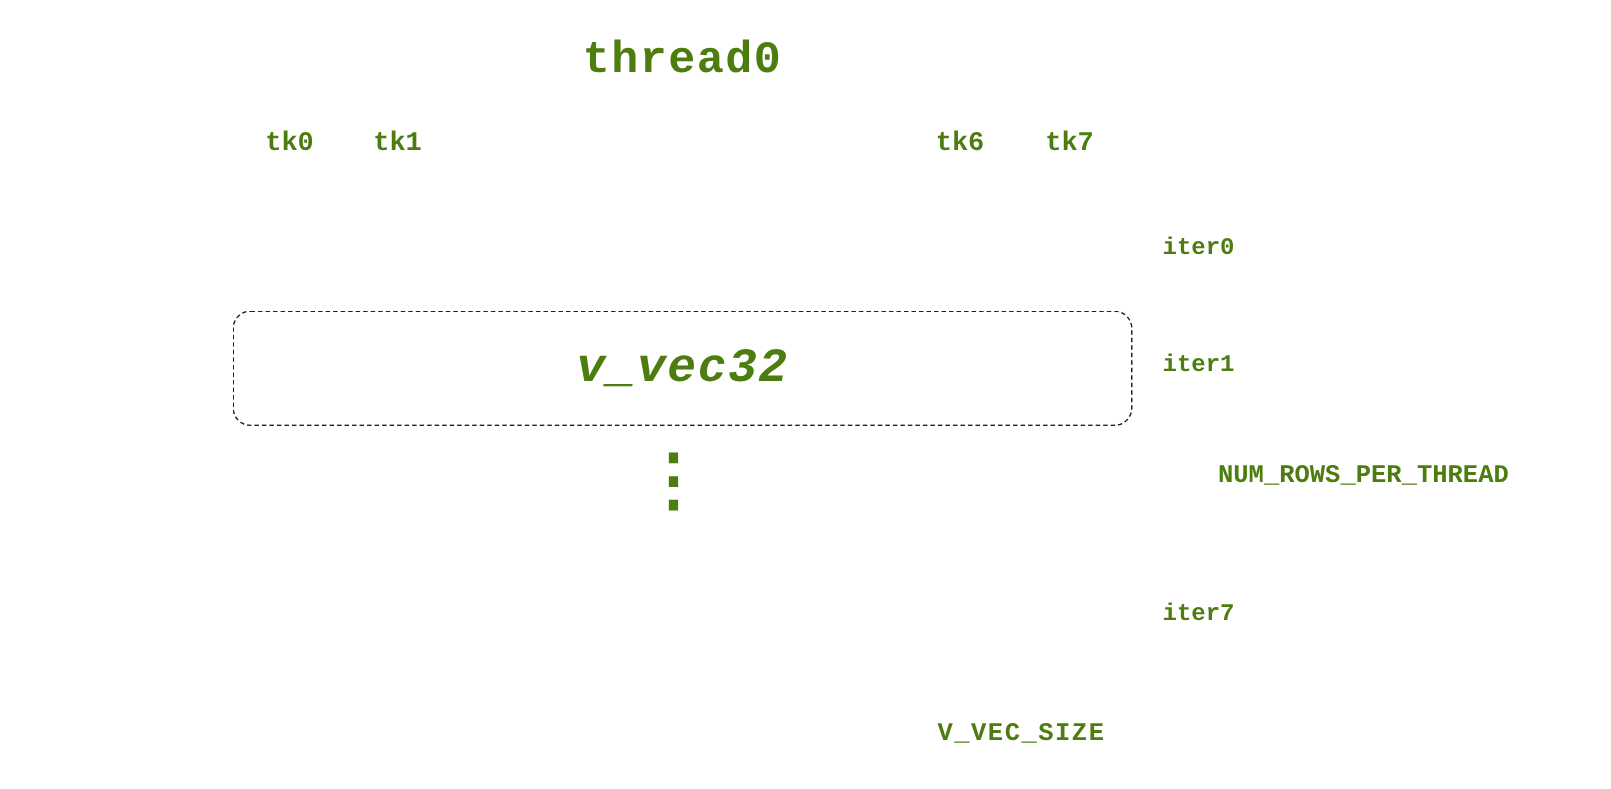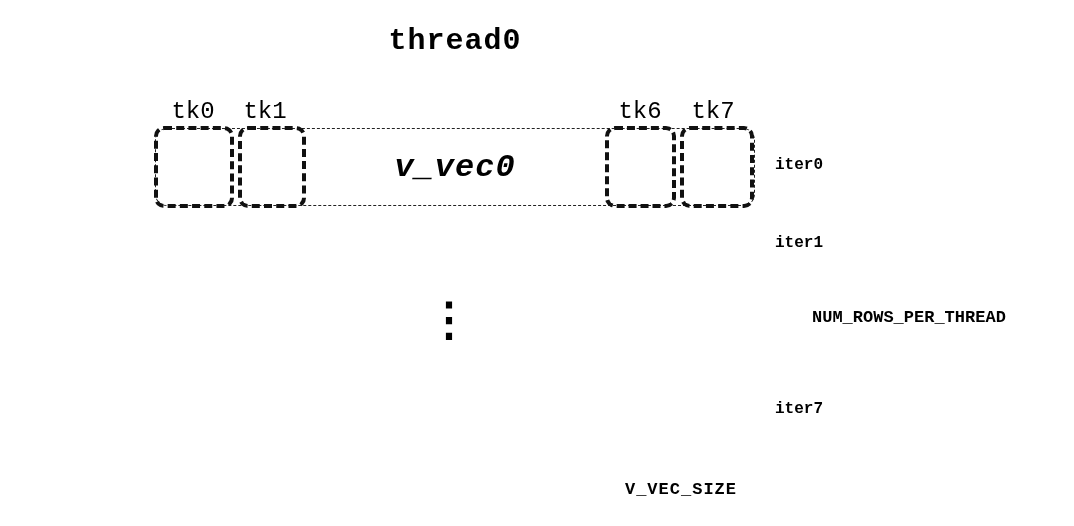--- a/index.html
+++ b/index.html
@@ -6,40 +6,40 @@
     margin: 0;
     padding: 0;
     background: #ffffff;
   }
   .canvas {
     position: relative;
     width: 1074px;
     height: 526px;
     background: #ffffff;
     font-family: "Liberation Mono", "DejaVu Sans Mono", monospace;
-    color: #000000;
+    color: #4d7c0f;
     overflow: hidden;
   }
   .title {
     position: absolute;
     left: 155px;
     top: 24px;
     width: 600px;
     text-align: center;
     font-size: 30px;
     font-weight: bold;
     letter-spacing: 1px;
   }
   .tk-label {
     position: absolute;
-    top: 98px;
+    top: 86px;
     width: 60px;
     text-align: center;
-    font-size: 24px;
-    font-weight: normal;
+    font-size: 18px;
+    font-weight: bold;
   }
   .vrow {
     position: absolute;
     left: 155px;
     width: 600px;
     border: 1.5px dashed #222222;
     border-radius: 12px;
     box-sizing: border-box;
     display: flex;
     align-items: center;
@@ -125,28 +125,24 @@
 <div class="canvas">
 
   <div class="title">thread0</div>
 
   <div class="tk-label" style="left:163px;">tk0</div>
   <div class="tk-label" style="left:235px;">tk1</div>
   <div class="tk-label" style="left:610px;">tk6</div>
   <div class="tk-label" style="left:683px;">tk7</div>
 
 
-  <div class="vrow row1">
-    <div class="tkbox b0"></div>
-    <div class="tkbox b1"></div>
-    <div class="tkbox b6"></div>
-    <div class="tkbox b7"></div>
-    <div class="vec-label">v_vec0</div>
+
+  <div class="vrow row2">
+    <div class="vec-label">v_vec32</div>
   </div>
-
 
   <div class="vdots">⋮</div>
 
 
   <div class="iter-label y-r1">iter0</div>
   <div class="iter-label y-r2">iter1</div>
   <div class="iter-label y-r3">iter7</div>
 
   <div class="num-rows-label">NUM_ROWS_PER_THREAD</div>
 

